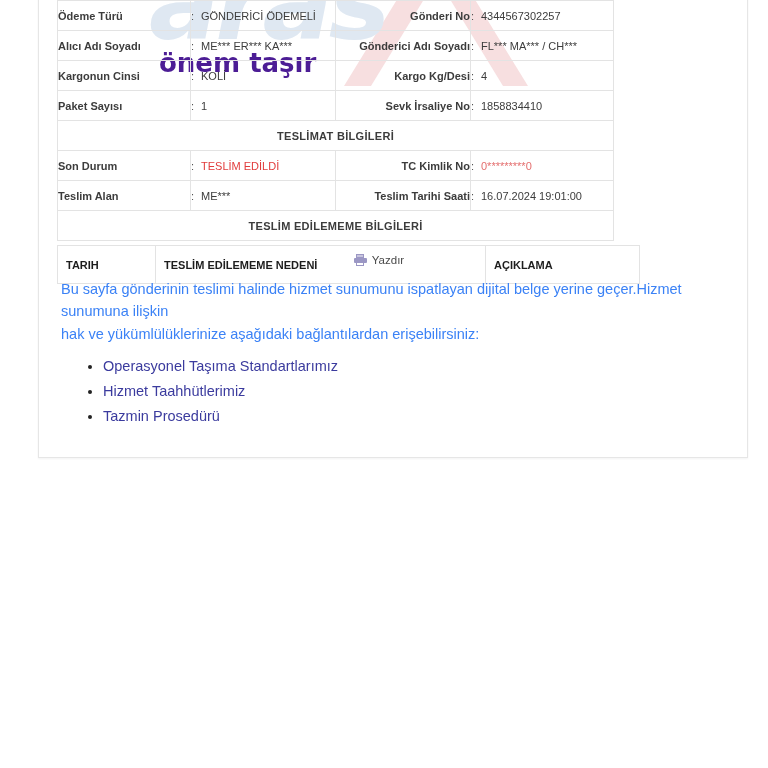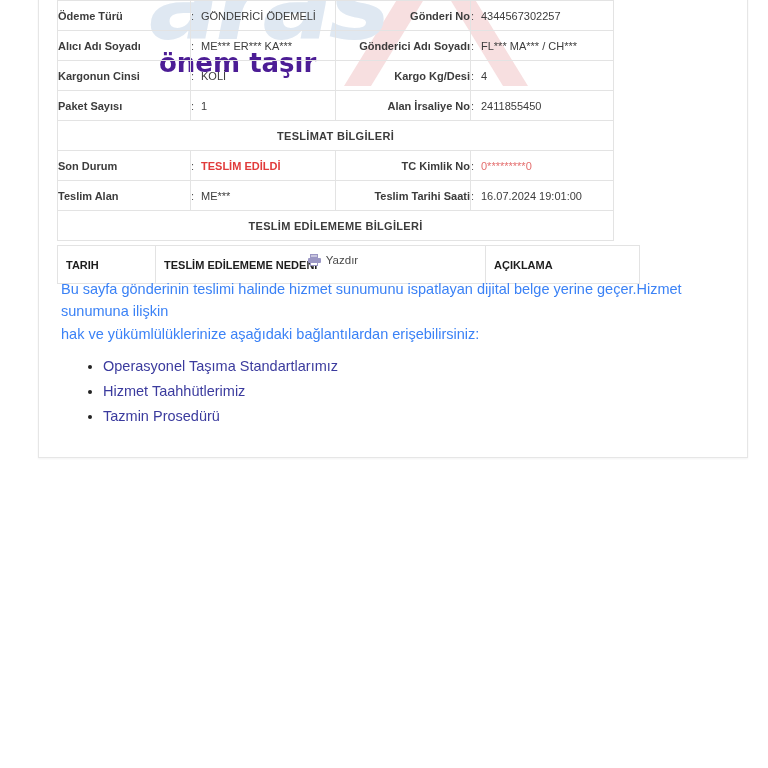--- a/index.html
+++ b/index.html
@@ -135,21 +135,21 @@
   .sec-head td {
     background: #7fb9ef;
     color: #ffffff;
     font-weight: 700;
     font-size: 10.5px;
     letter-spacing: 0.3px;
     text-align: center;
     height: 22px;
     border: 1px solid #7fb9ef;
   }
-  .red { color: #e13b3b; font-weight: 700; }
+  .red { color: #e13b3b; font-weight: 400; }
   .red-plain { color: #e46f6f; margin-top: 22px; }
 
   
   table.fail {
     width: 552px;
     border-collapse: collapse;
     table-layout: fixed;
     margin-top: 4px;
   }
   table.fail td {
@@ -166,20 +166,21 @@
   td.f3 { width: 144px; }
 
   
   .print-row {
     position: absolute;
     left: 18px;
     top: 292px;
     width: 552px;
     text-align: center;
     z-index: 3;
+    padding-left: 46px;
   }
   .print-btn {
     display: inline-flex;
     align-items: center;
     gap: 5px;
     font-size: 11.5px;
     color: #4a4a4a;
     cursor: pointer;
   }
   .printer-icon {
@@ -281,22 +282,22 @@
           </tr>
           <tr>
             <td class="c1 lbl">Kargonun Cinsi</td>
             <td class="c2 val"><span class="colon">:</span><span>KOLİ</span></td>
             <td class="c3 lbl">Kargo Kg/Desi</td>
             <td class="c4 val"><span class="colon">:</span><span>4</span></td>
           </tr>
           <tr>
             <td class="c1 lbl">Paket Sayısı</td>
             <td class="c2 val"><span class="colon">:</span><span>1</span></td>
-            <td class="c3 lbl">Alan İrsaliye No</td>
-            <td class="c4 val"><span class="colon">:</span><span>2411855450</span></td>
+            <td class="c3 lbl">Sevk İrsaliye No</td>
+            <td class="c4 val"><span class="colon">:</span><span>1858834410</span></td>
           </tr>
 
           <tr class="sec-head">
             <td colspan="4">TESLİMAT BİLGİLERİ</td>
           </tr>
 
           <tr>
             <td class="c1 lbl">Son Durum</td>
             <td class="c2 val"><span class="colon">:</span><span class="red">TESLİM EDİLDİ</span></td>
             <td class="c3 lbl">TC Kimlik No</td>

